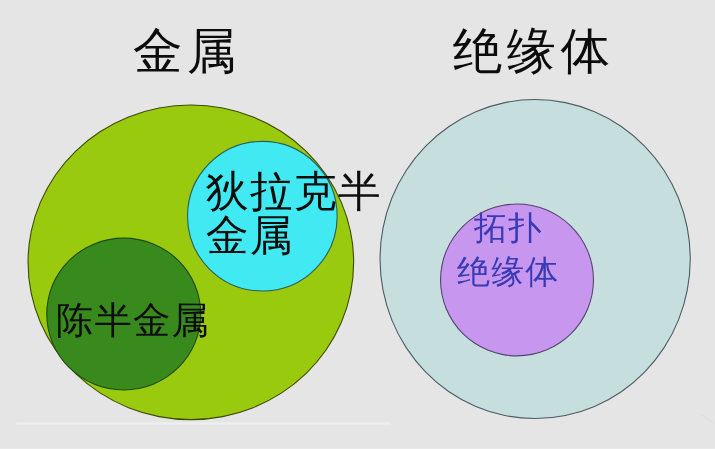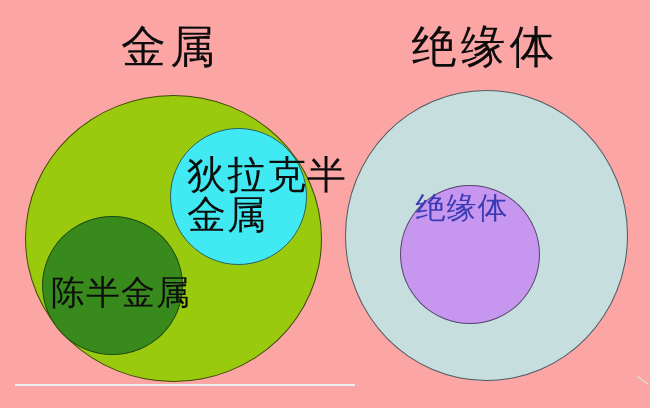--- a/index.html
+++ b/index.html
@@ -5,21 +5,21 @@
   html, body { margin: 0; padding: 0; }
   body {
     width: 650px; height: 408px;
     background: #ffffff;
     font-family: "Liberation Serif", "DejaVu Serif", serif;
     overflow: hidden;
   }
   .canvas {
     position: relative;
     width: 650px; height: 408px;
-    background: #fca5a5;
+    background: #e5e5e5;
   }
   .circle { position: absolute; border-radius: 50%; box-sizing: border-box; }
 
   
   .metal-outer {
     left: 25px; top: 95px; width: 297px; height: 287px;
     background: #9aca0e; border: 1px solid #3f4a08;
   }
   .dirac {
     left: 170px; top: 128px; width: 137px; height: 137px;
@@ -97,19 +97,20 @@
   <div class="circle topo"></div>
 
   <div class="label dirac-label">
     <div>狄拉克半</div>
     <div>金属</div>
   </div>
 
   <div class="label chern-label">陈半金属</div>
 
   <div class="label topo-label">
+    <div>拓扑</div>
     <div>绝缘体</div>
   </div>
 
   <div class="artifact-underline"></div>
   <div class="artifact-corner"></div>
 
 </div>
 
 </body></html>

